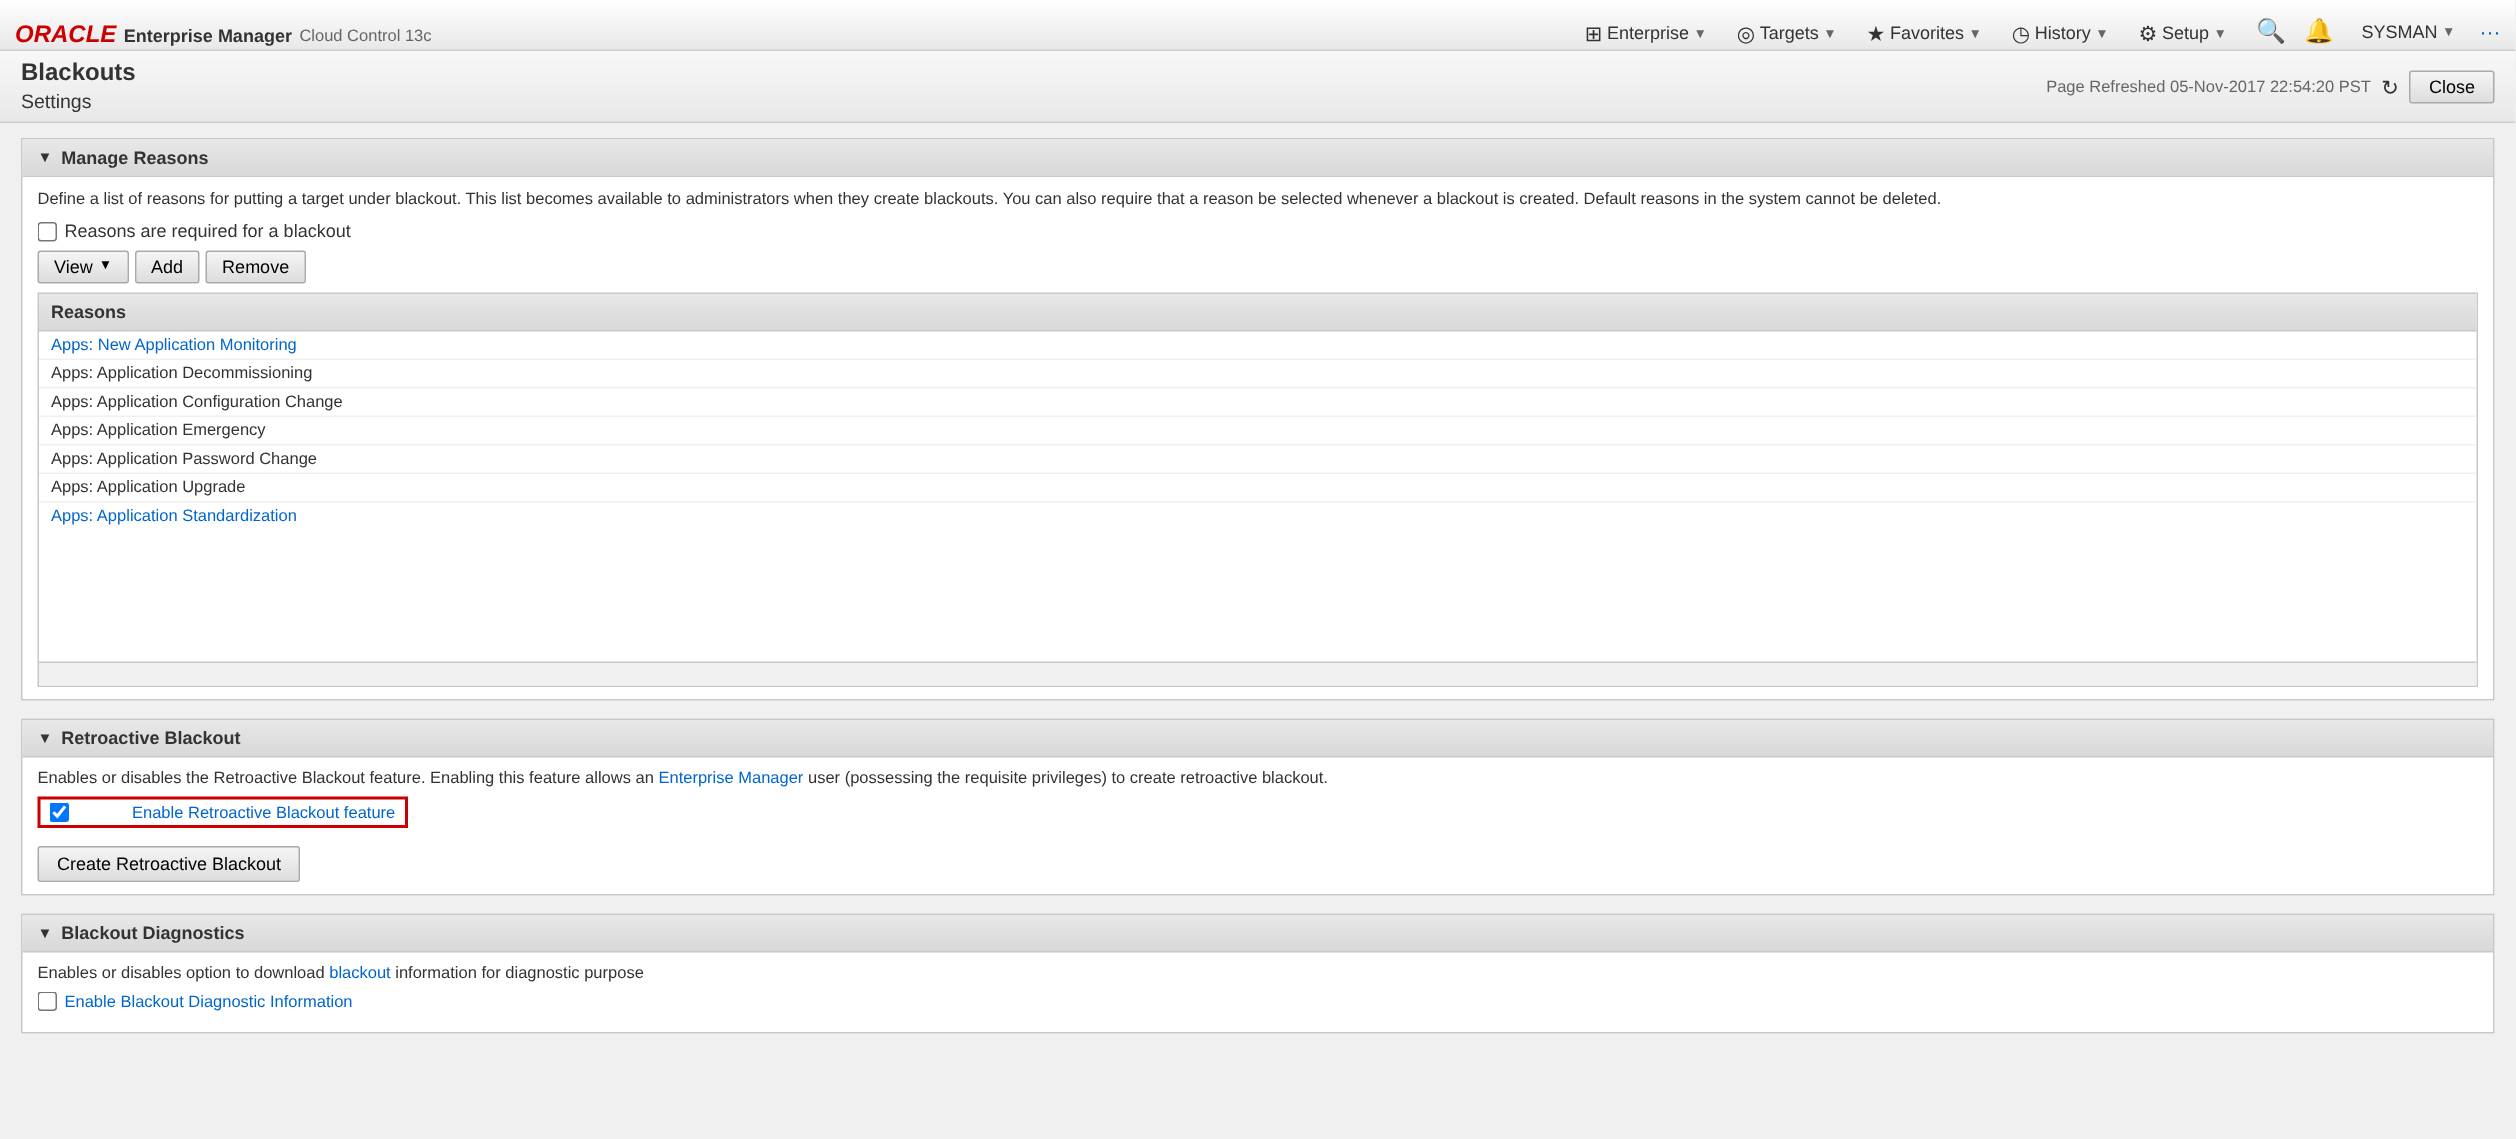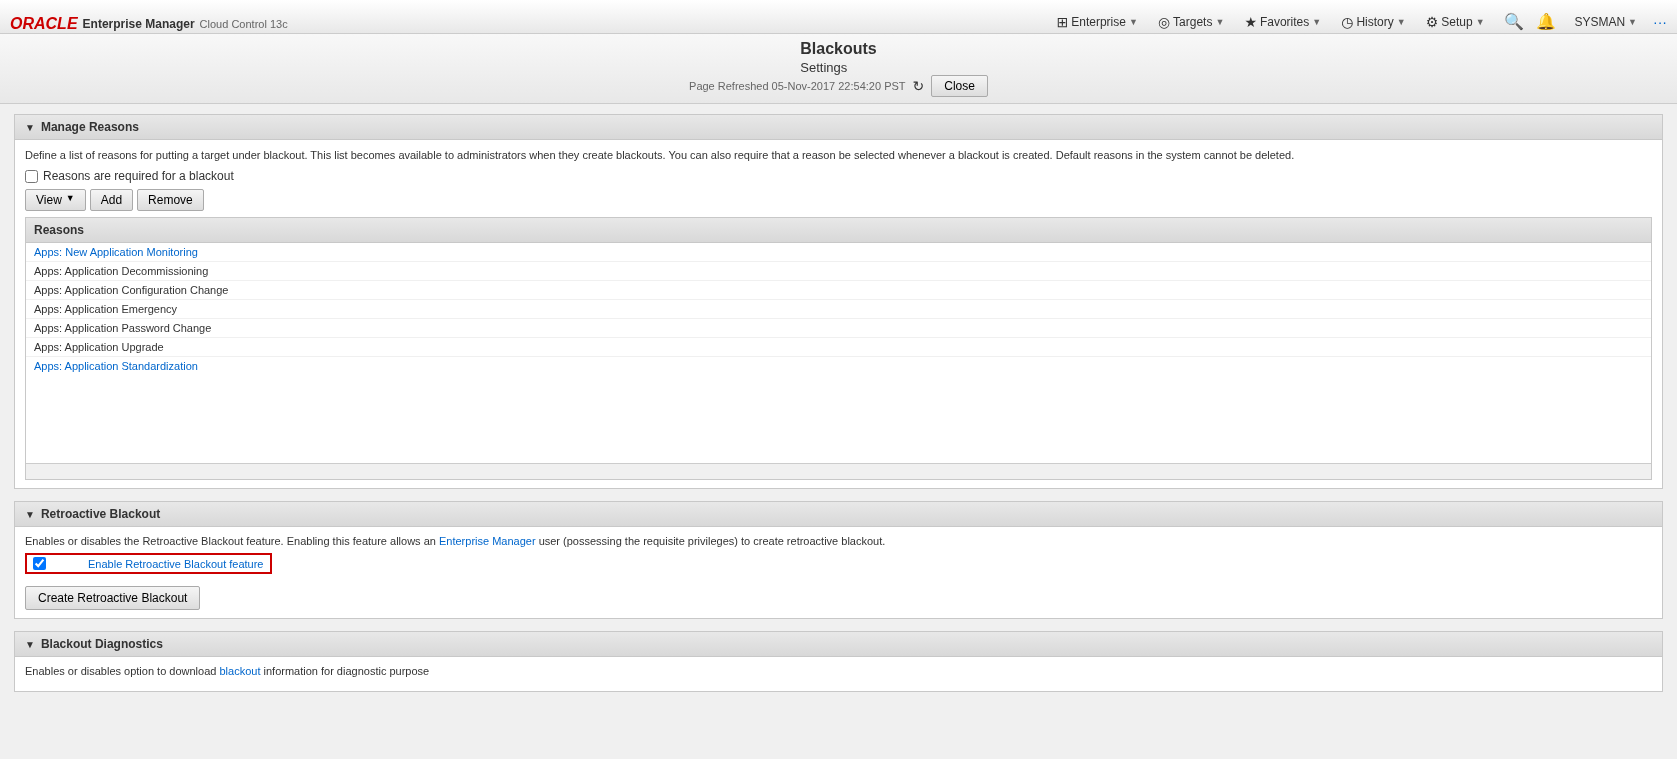--- a/index.html
+++ b/index.html
@@ -68,21 +68,20 @@
     .dots-menu { color: #0066cc; font-size: 14px; cursor: pointer; }
 
     
     .page-header {
       background: linear-gradient(to bottom, #f8f8f8, #e8e8e8);
       border-bottom: 1px solid #ccc;
       padding: 6px 14px;
       display: flex;
       align-items: center;
       justify-content: space-between;
-      flex-direction: column;
     }
     .page-titles { display: flex; flex-direction: column; gap: 2px; }
     .page-title-main { font-size: 16px; font-weight: bold; color: #333; }
     .page-title-sub { font-size: 13px; color: #333; }
     .page-header-right { display: flex; align-items: center; gap: 7px; }
     .page-refresh-text { font-size: 11px; color: #666; }
     .close-btn {
       background: linear-gradient(to bottom, #f5f5f5, #ddd);
       border: 1px solid #aaa;
       padding: 3px 12px;
@@ -342,16 +341,20 @@
 
   <div class="section">
     <div class="section-header">
       <span class="section-toggle">▼</span>
       <span class="section-title">Blackout Diagnostics</span>
     </div>
     <div class="section-body">
       <div class="diag-desc">
         Enables or disables option to download <a href="#">blackout</a> information for diagnostic purpose
       </div>
+      <div class="checkbox-row">
+        <input type="checkbox" id="enable-diagnostic" style="">
+        <label for="enable-diagnostic" style="color:#0066cc;font-size:11px;cursor:pointer;">Enable Blackout Diagnostic Information</label>
+      </div>
     </div>
   </div>
 
 </div>
 
 </body></html>

